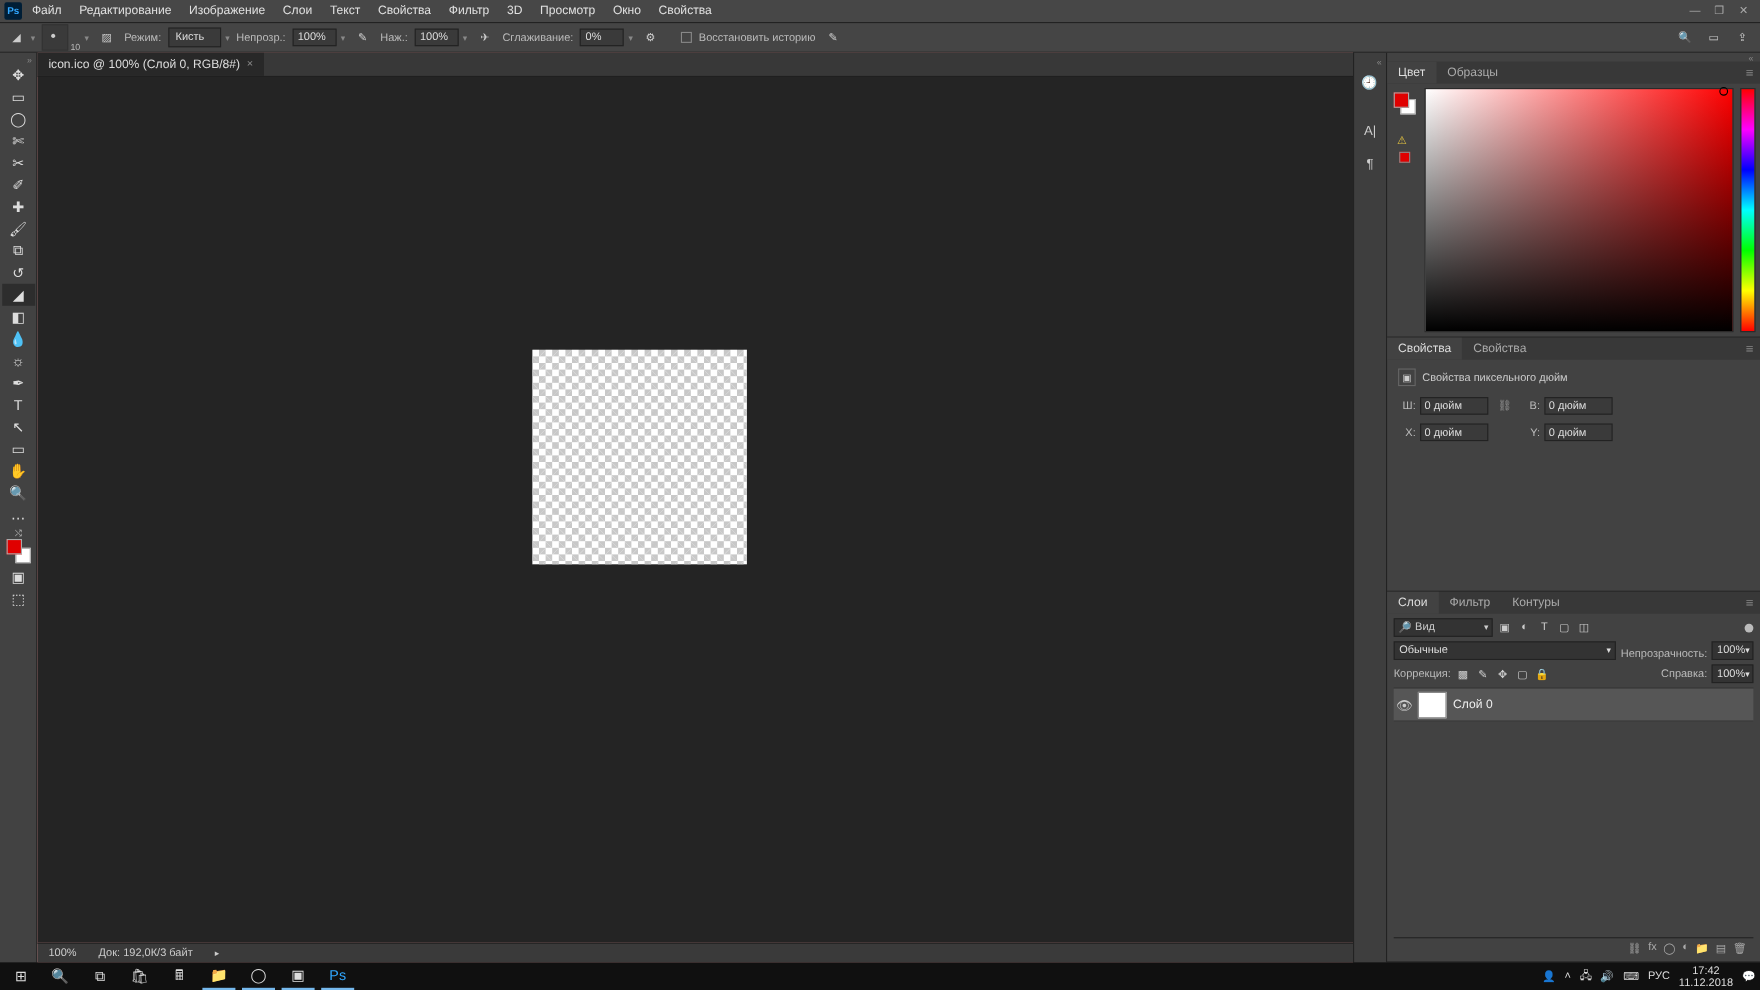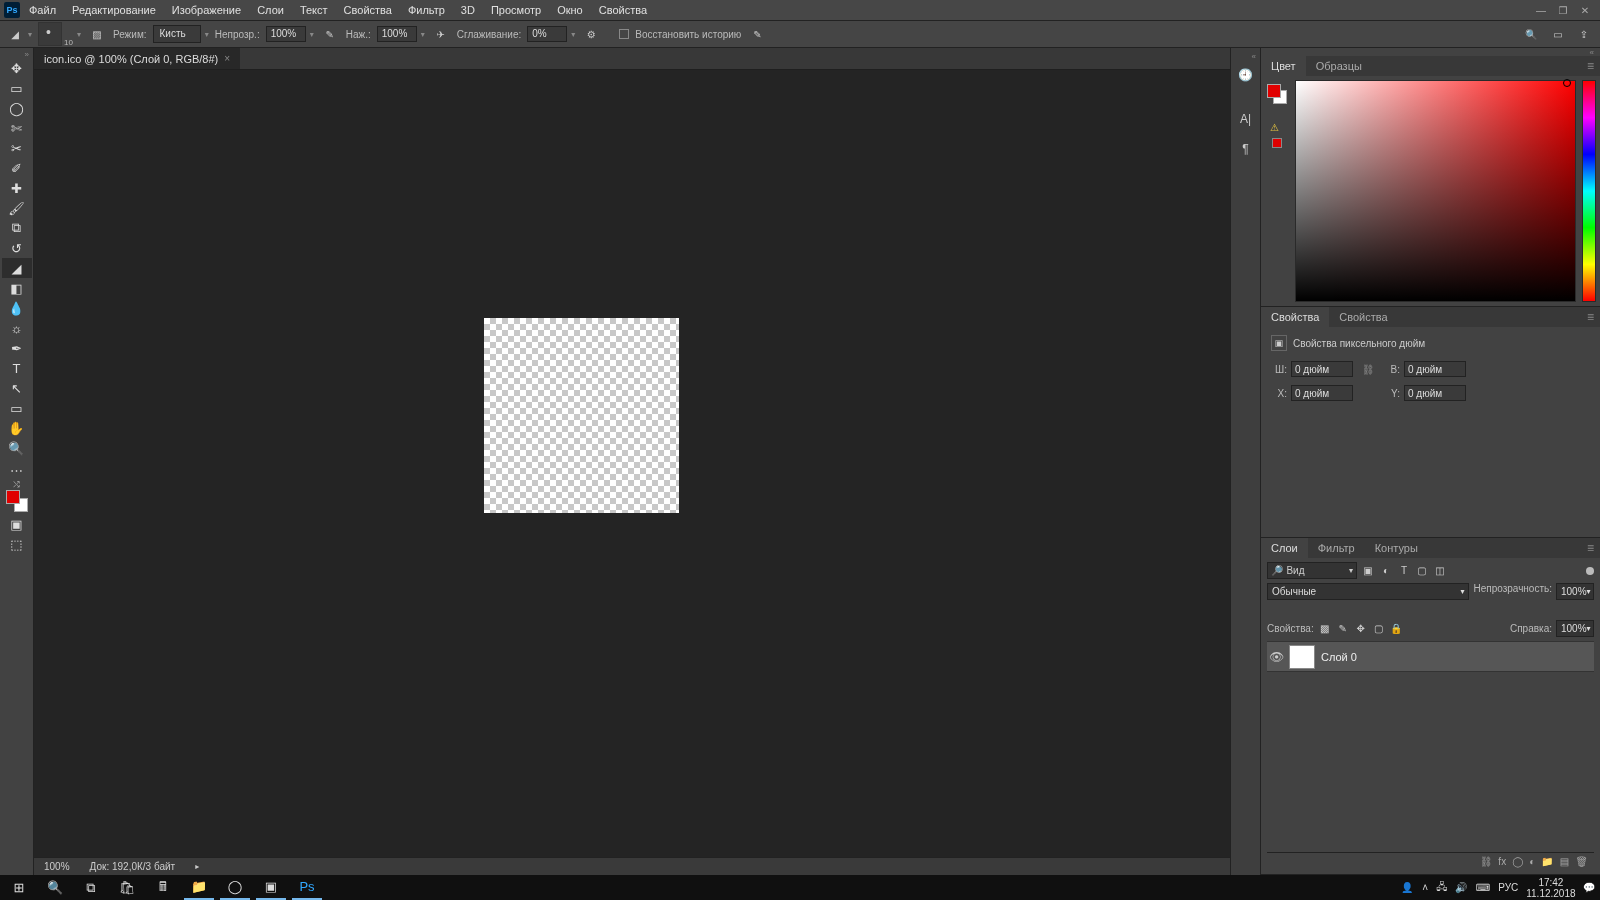--- a/index.html
+++ b/index.html
@@ -90,21 +90,21 @@
 .prop-grid .lbl { text-align: right; color: #bbb; }
 .prop-grid input { background: #3a3a3a; border: 1px solid #222; width: 62px; padding: 1px 3px; color: #ddd; font-size: 10px; height: 16px; }
 .link-ic { width: 16px; text-align: center; color: #999; }
 
 
 .layers-body { padding: 4px 6px; font-size: 10px; flex: 1; display: flex; flex-direction: column; height: 220px; }
 .layer-toolbar { display: flex; align-items: center; gap: 4px; margin-bottom: 4px; }
 .layer-toolbar .search { flex: 0 0 90px; height: 17px; background: #333; border: 1px solid #222; display: flex; align-items: center; padding: 0 3px; gap: 3px; }
 .layer-toolbar .filter-ic { width: 14px; height: 14px; display: inline-flex; align-items: center; justify-content: center; color: #ccc; cursor: pointer; font-size: 10px; }
 .layer-toolbar .switch { margin-left: auto; width: 8px; height: 8px; border-radius: 50%; background: #bbb; }
-.layer-ctrls { display: flex; align-items: flex-start; gap: 4px; margin-bottom: 20px; }
+.layer-ctrls { display: flex; align-items: flex-end; gap: 4px; margin-bottom: 4px; }
 .layer-ctrls .sel { height: 17px; background: #333; border: 1px solid #222; padding: 0 4px; color: #ddd; display: flex; align-items: center; font-size: 10px; }
 .layer-ctrls .blend { flex: 1; }
 .layer-ctrls .lbl2 { color: #bbb; font-size: 10px; }
 .layer-ctrls .pct { width: 38px; }
 .lock-row { display: flex; align-items: center; gap: 4px; margin-bottom: 4px; }
 .lock-row .lbl2 { color: #bbb; font-size: 10px; }
 .lock-ic { width: 14px; height: 14px; display: inline-flex; align-items: center; justify-content: center; color: #ccc; font-size: 10px; cursor: pointer; }
 .lock-row .spacer { flex: 1; }
 .lock-row .pct2 { width: 38px; height: 17px; background: #333; border: 1px solid #222; padding: 0 4px; color: #ddd; display: flex; align-items: center; font-size: 10px; }
 
@@ -325,21 +325,21 @@
               <span>Обычные</span>
                 <span style="margin-left:auto;font-size:8px">▾</span>
             </div>
             <span class="lbl2">Непрозрачность:</span>
             <div class="sel pct">
               <span>100%</span>
                 <span style="margin-left:auto;font-size:8px">▾</span>
             </div>
           </div>
           <div class="lock-row">
-            <span class="lbl2">Свойства:</span>
+            <span class="lbl2">Коррекция:</span>
             <span class="lock-ic">▩</span>
             <span class="lock-ic">✎</span>
             <span class="lock-ic">✥</span>
             <span class="lock-ic">▢</span>
             <span class="lock-ic">🔒</span>
             <span class="spacer"></span>
             <span class="lbl2">Справка:</span>
             <div class="pct2">
               <span>100%</span>
                 <span style="margin-left:auto;font-size:8px">▾</span>

